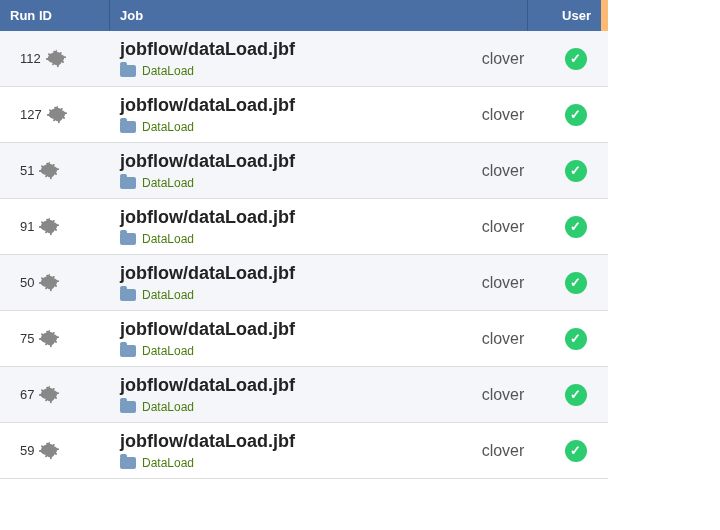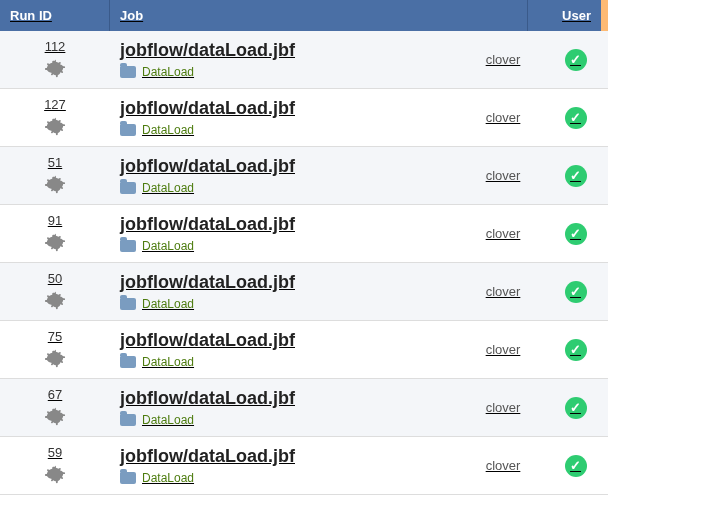--- a/index.html
+++ b/index.html
@@ -5,21 +5,20 @@
     * { margin: 0; padding: 0; box-sizing: border-box; }
     body {
       font-family: Arial, sans-serif;
       font-size: 13px;
       background: #fff;
       width: 720px;
     }
 
     .table-wrapper {
       width: 608px;
-      text-decoration: underline;
     }
 
     .table-header {
       display: flex;
       background: #4a6fa5;
       color: #fff;
       font-weight: bold;
       font-size: 13px;
     }
 
@@ -63,21 +62,21 @@
 
     .table-row:nth-child(even) {
       background: #ffffff;
     }
 
     .row-runid {
       width: 110px;
       min-width: 110px;
       padding: 8px 20px;
       display: flex;
-      flex-direction: column;
+      flex-direction: row;
       align-items: center;
       gap: 4px;
     }
 
     .run-number {
       font-size: 13px;
       color: #333;
       font-weight: normal;
     }
 
@@ -120,21 +119,21 @@
       background: #7a9cc0;
       border-radius: 2px 2px 0 0;
     }
 
     .row-user {
       width: 80px;
       min-width: 80px;
       padding: 8px 10px;
       text-align: center;
       color: #555;
-      font-size: 13px;
+      font-size: 16px;
     }
 
     .row-status {
       width: 65px;
       min-width: 65px;
       padding: 8px 10px;
       text-align: center;
       display: flex;
       align-items: center;
       justify-content: center;

